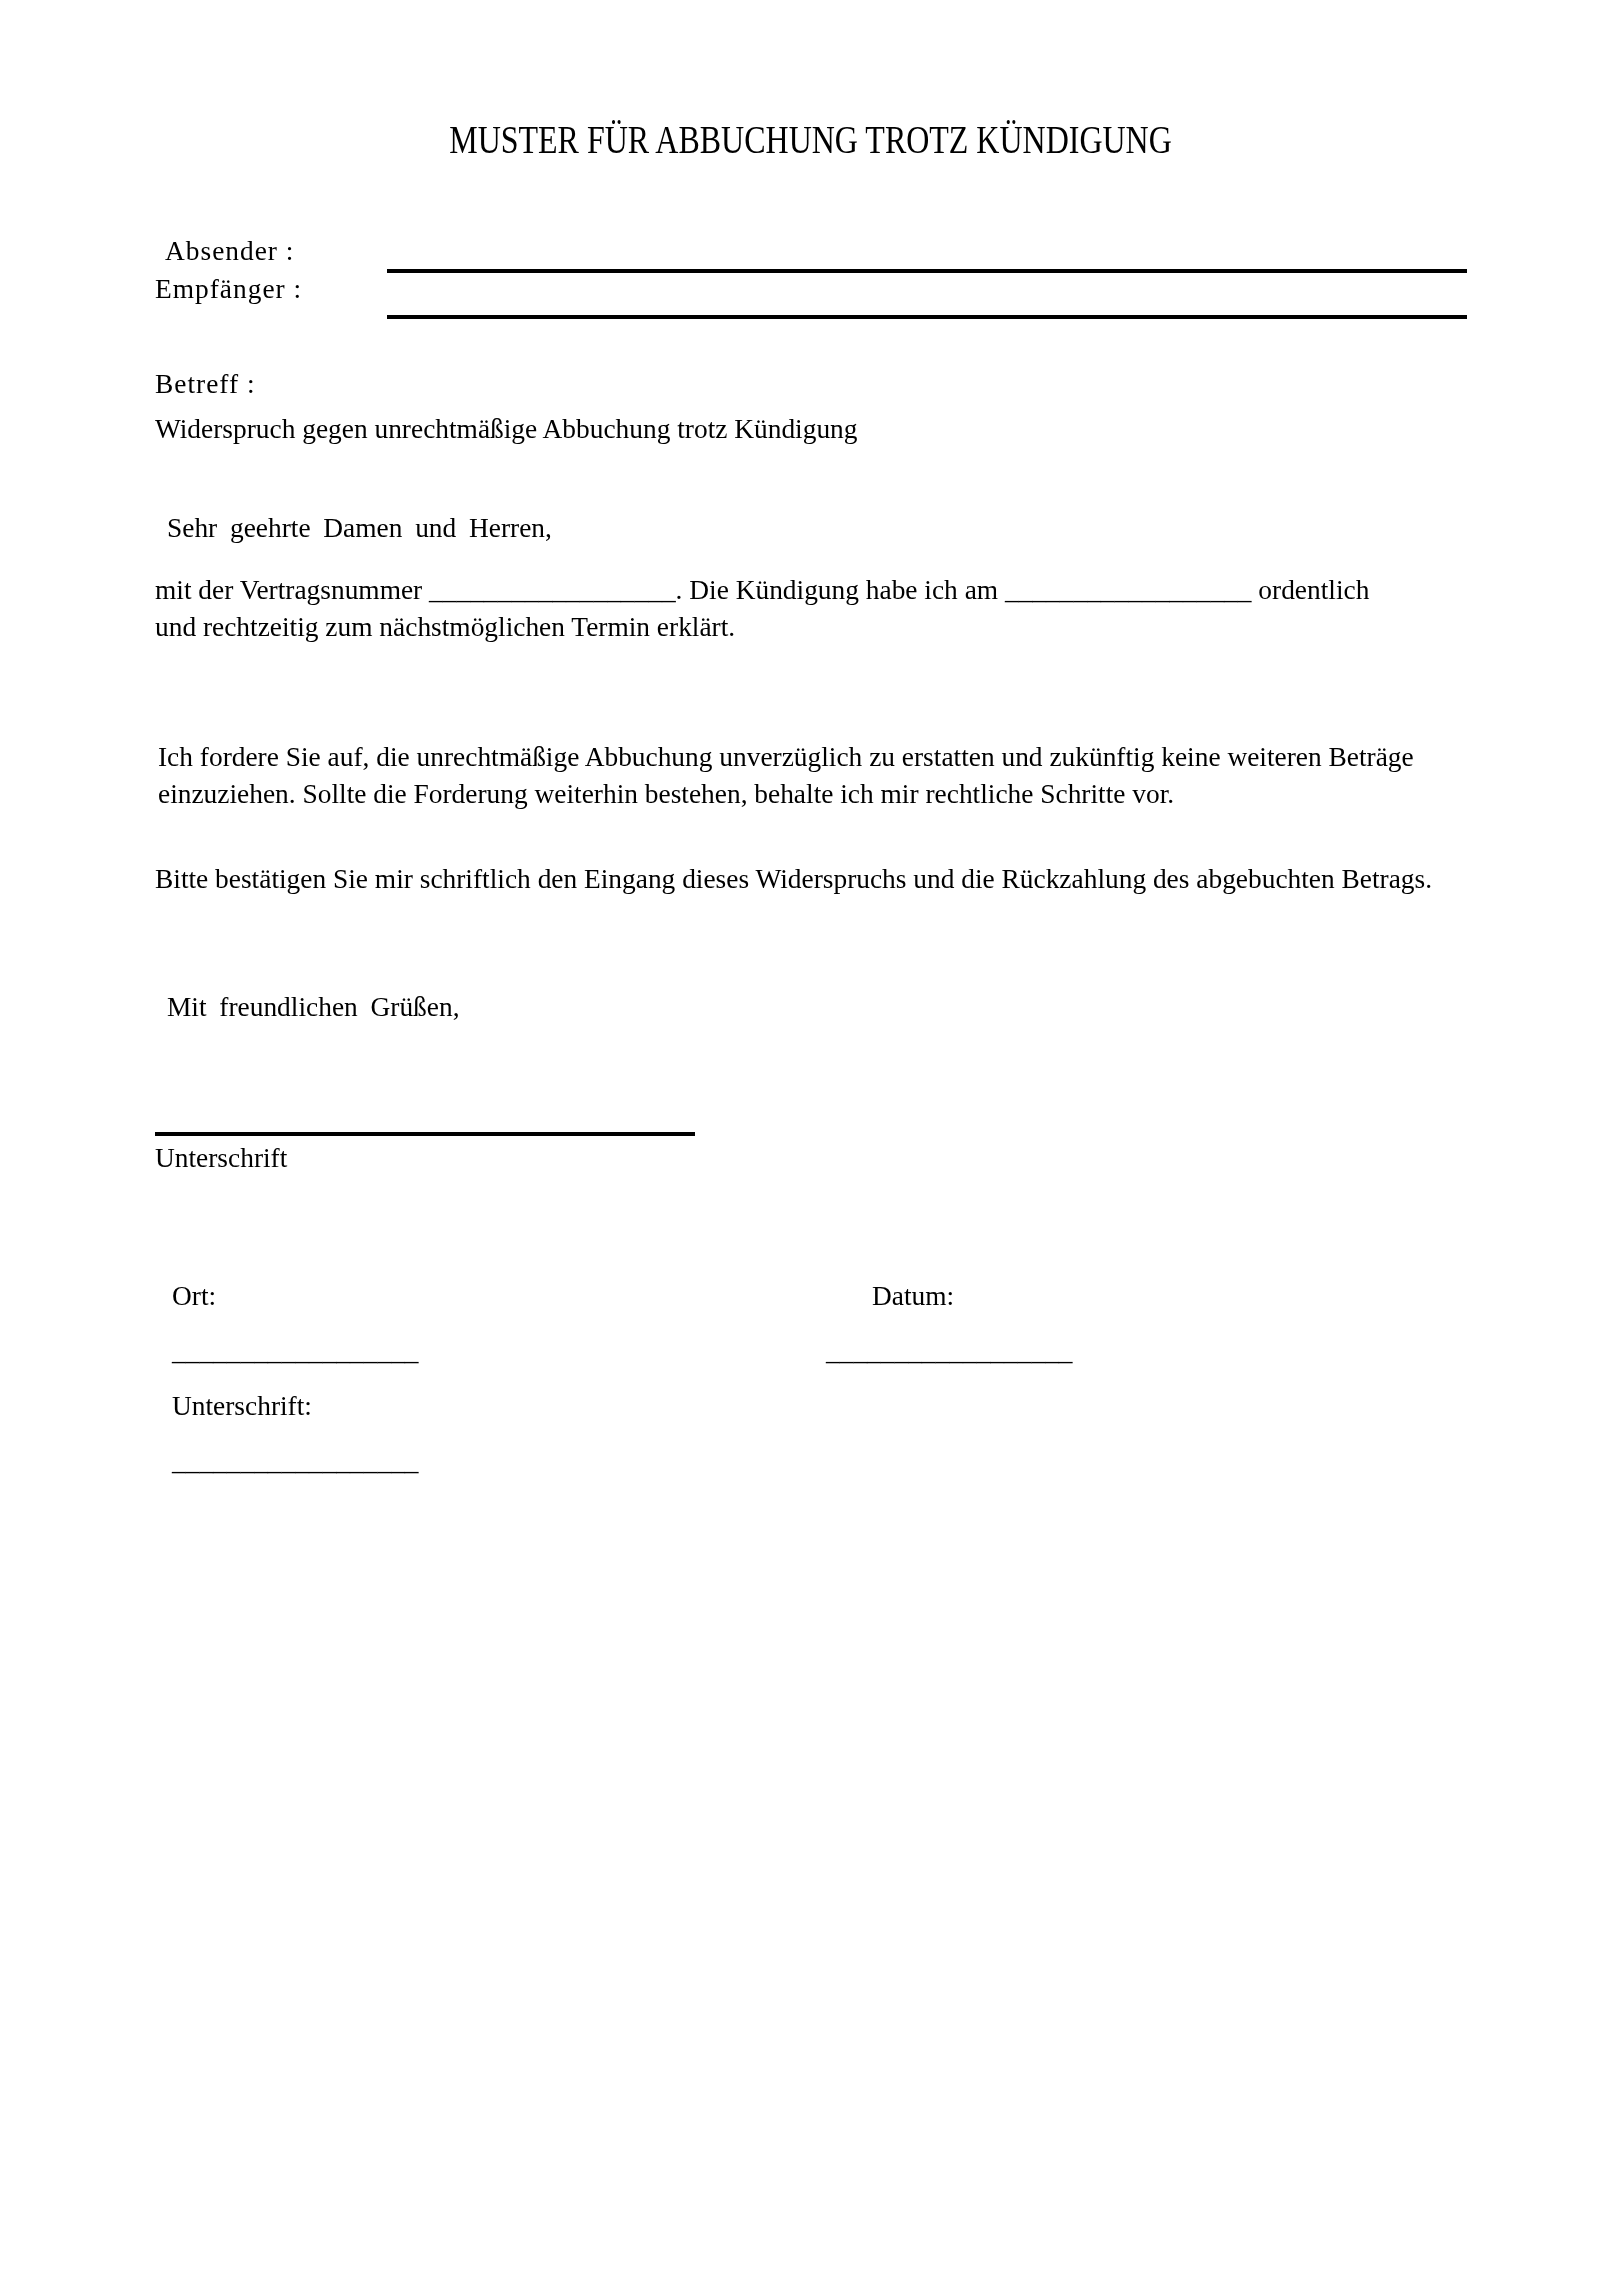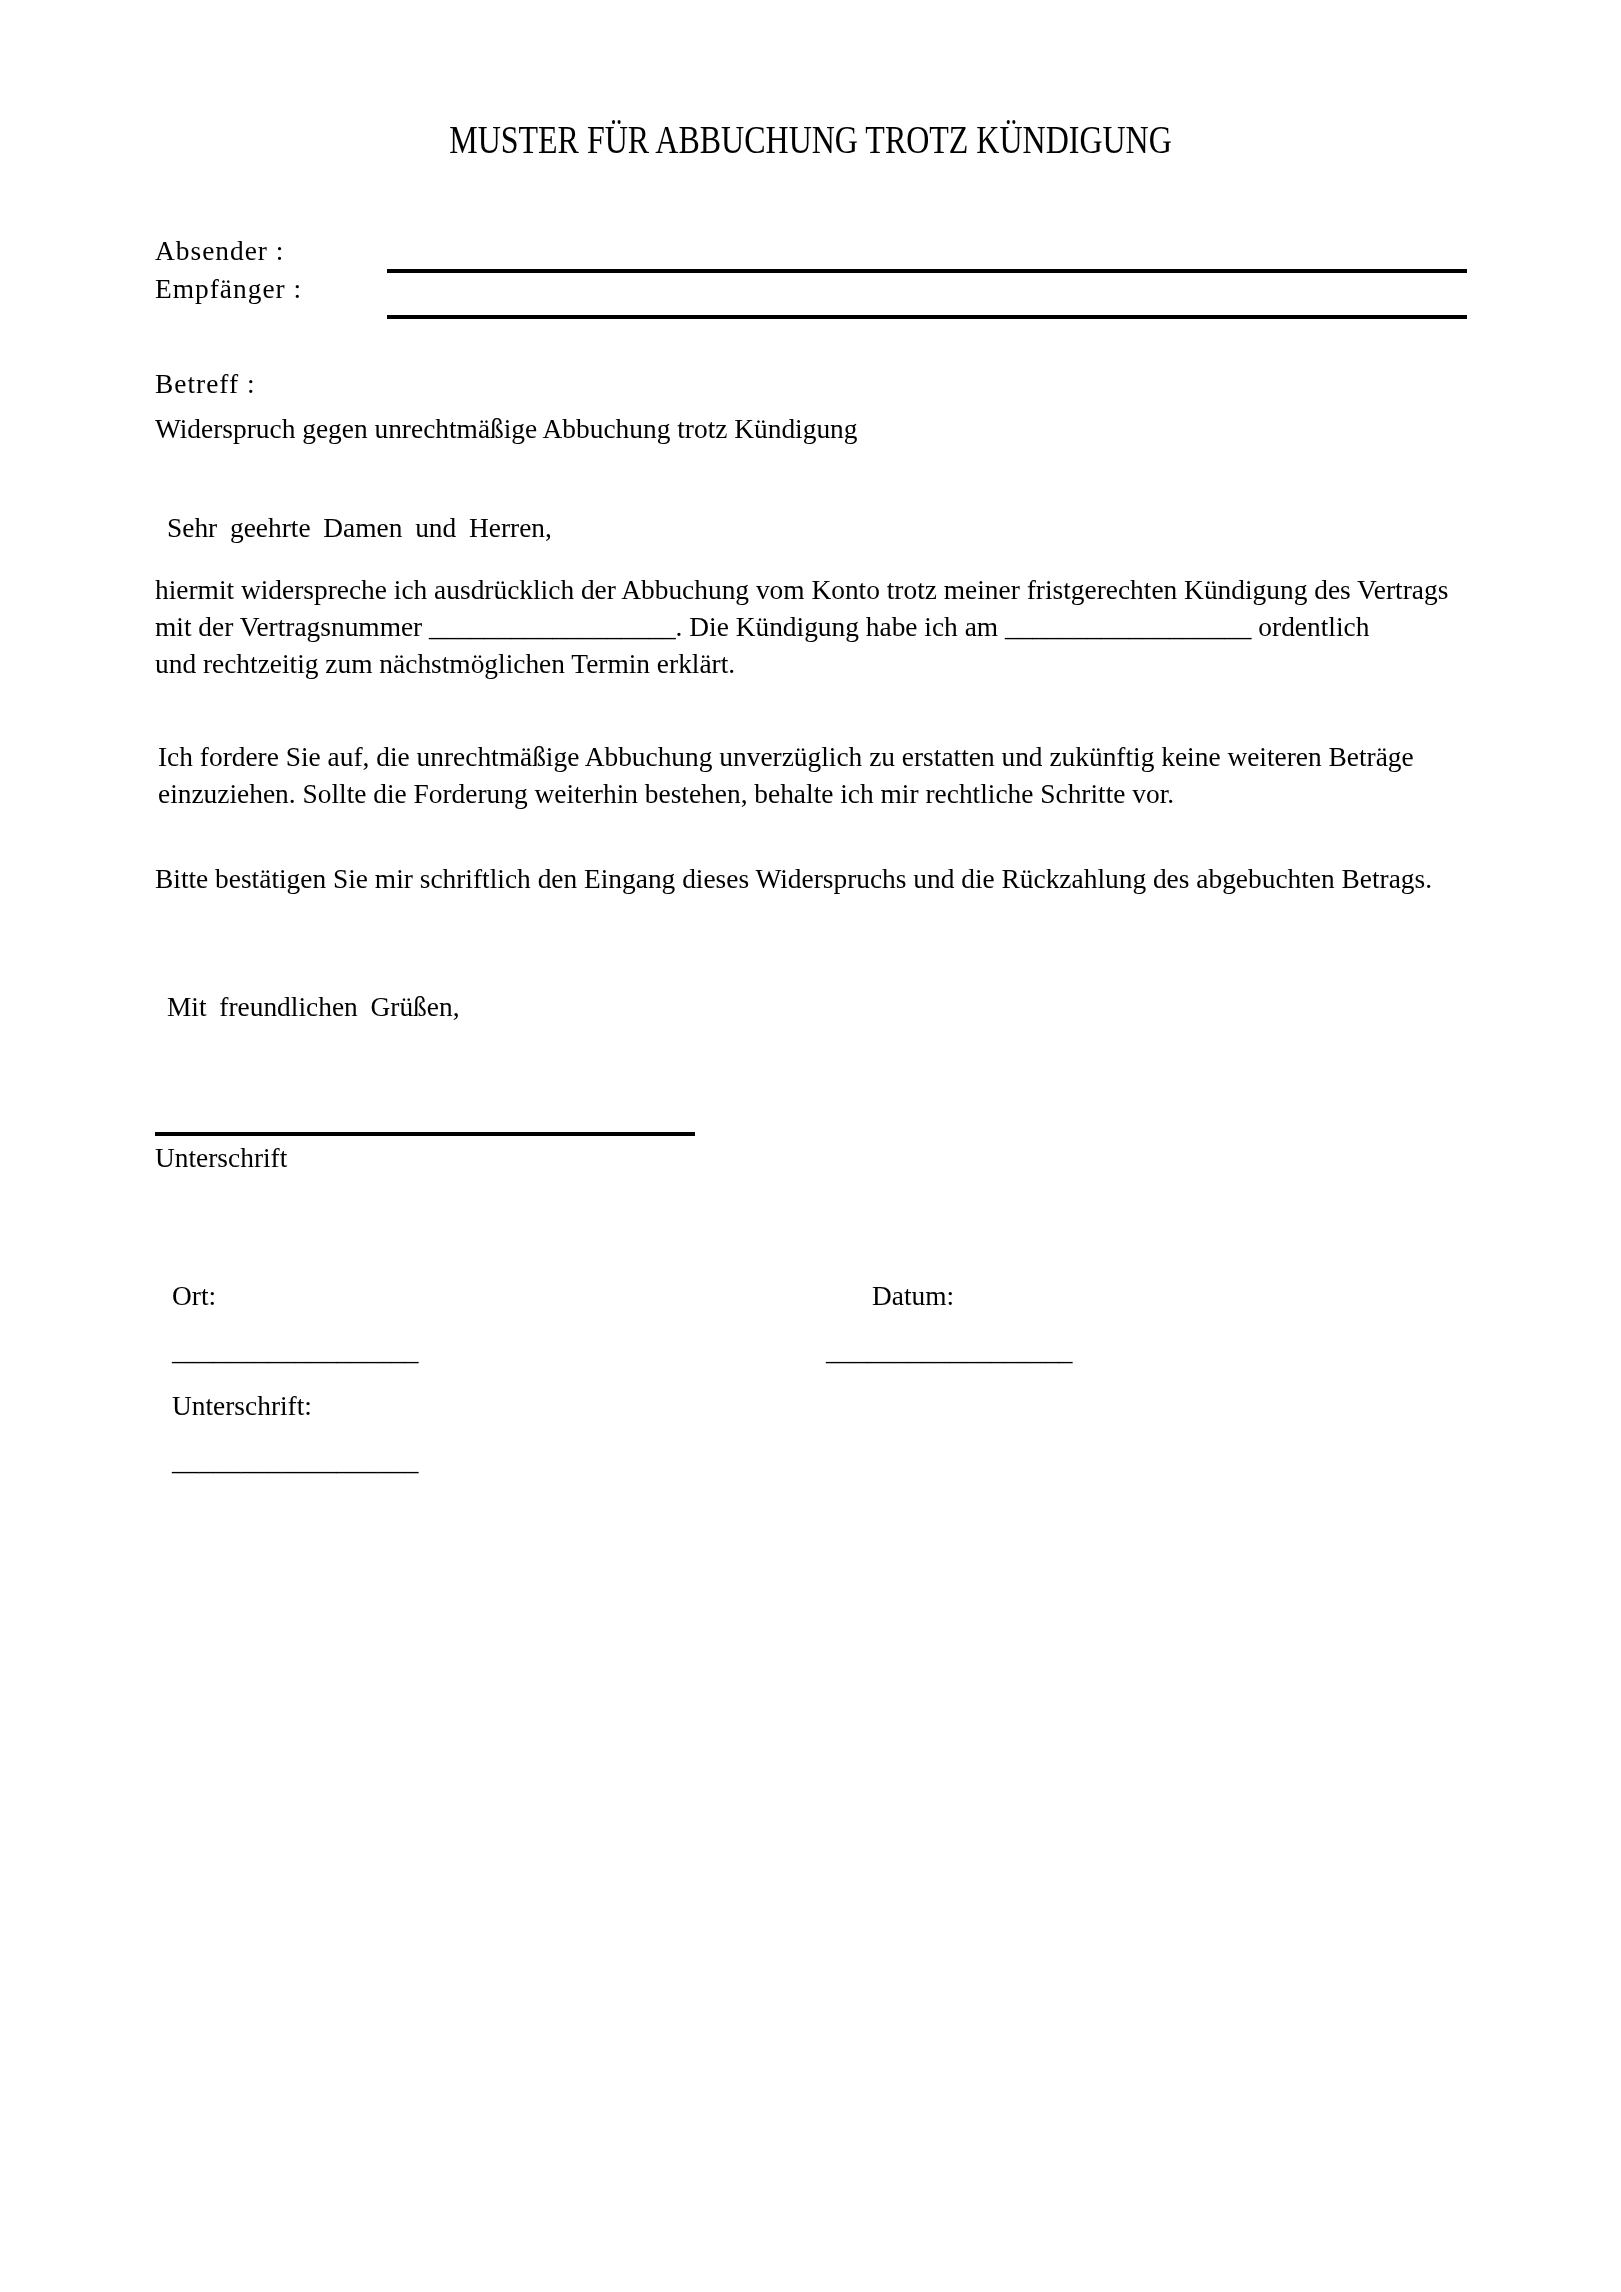--- a/index.html
+++ b/index.html
@@ -44,33 +44,32 @@
   .spread  { letter-spacing: 1px; }
   .wspread { word-spacing: 5.9px; margin-left: 12px; }
 </style>
 </head>
 <body>
 
 <div class="page">
 
   <div class="doc-title" style="top:116px">MUSTER FÜR ABBUCHUNG TROTZ KÜNDIGUNG</div>
 
-  <div class="t spread" style="left:155px; top:233px">Absender :</div>
+  <div class="t spread" style="left:165px; top:233px">Absender :</div>
   <div class="rule" style="left:387px; top:269px; width:1080px"></div>
 
   <div class="t spread" style="left:155px; top:271px">Empfänger :</div>
   <div class="rule" style="left:387px; top:315px; width:1080px"></div>
 
   <div class="t spread" style="left:155px; top:366px">Betreff :</div>
   <div class="t" style="left:155px; top:411px">Widerspruch gegen unrechtmäßige Abbuchung trotz Kündigung</div>
 
   <div class="t wspread" style="left:155px; top:510px">Sehr geehrte Damen und Herren,</div>
 
   <div class="para" style="left:155px; top:572px">
-    <div class="line">hiermit widerspreche ich ausdrücklich der Abbuchung vom Konto trotz meiner fristgerechten Kündigung des Vertrags</div>
     <div class="line">mit der Vertragsnummer __________________. Die Kündigung habe ich am __________________ ordentlich</div>
     <div class="line">und rechtzeitig zum nächstmöglichen Termin erklärt.</div>
   </div>
 
   <div class="para" style="left:158px; top:739px">
     <div class="line">Ich fordere Sie auf, die unrechtmäßige Abbuchung unverzüglich zu erstatten und zukünftig keine weiteren Beträge</div>
     <div class="line">einzuziehen. Sollte die Forderung weiterhin bestehen, behalte ich mir rechtliche Schritte vor.</div>
   </div>
 
   <div class="t" style="left:155px; top:861px">Bitte bestätigen Sie mir schriftlich den Eingang dieses Widerspruchs und die Rückzahlung des abgebuchten Betrags.</div>

